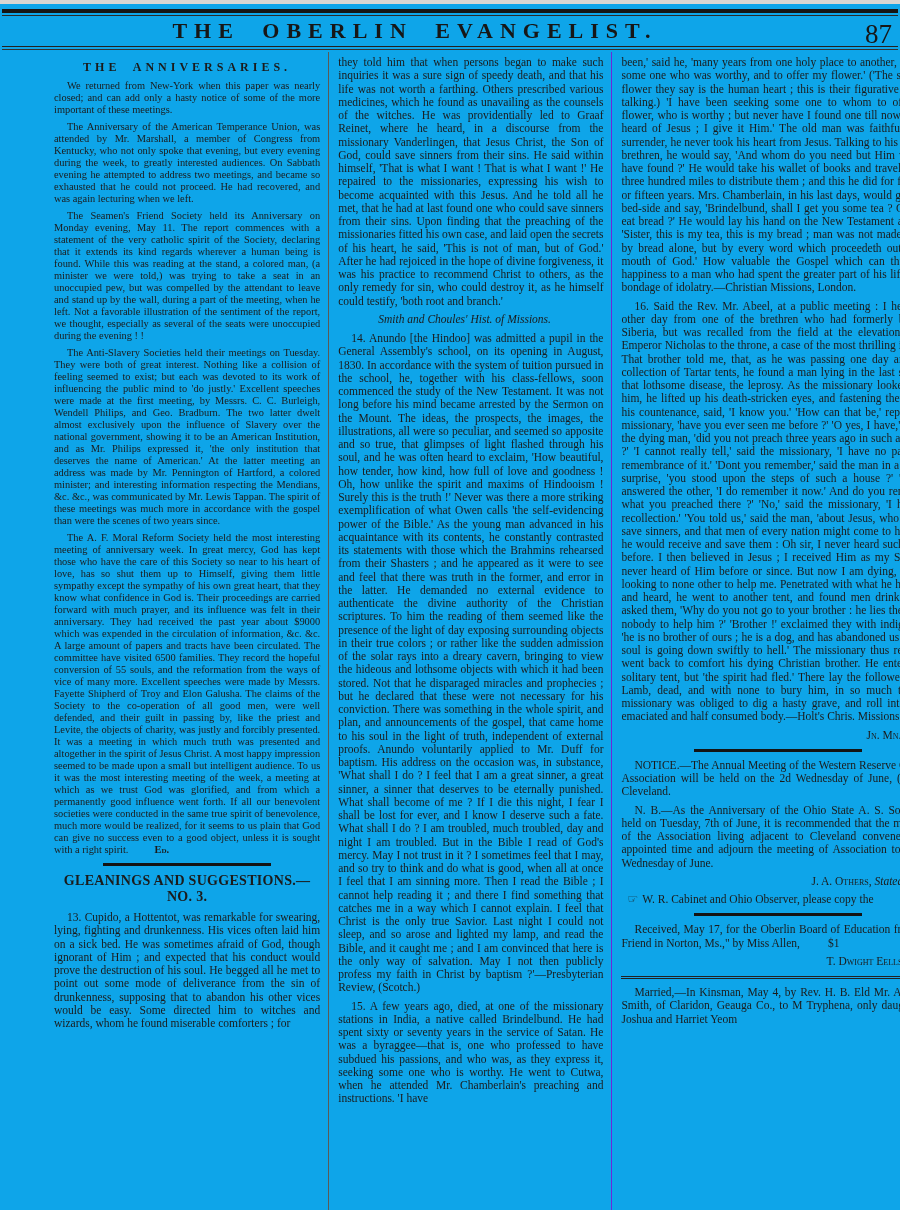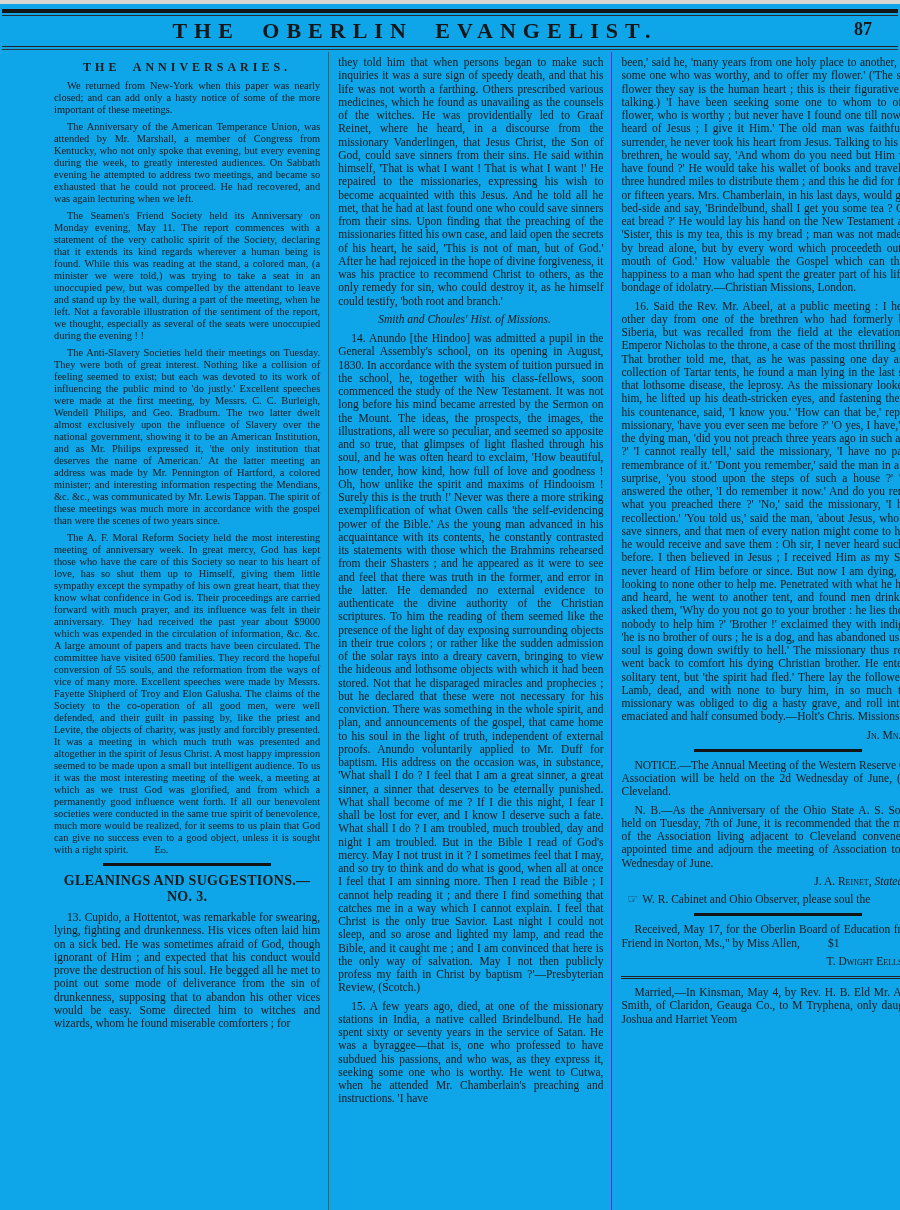--- a/index.html
+++ b/index.html
@@ -28,23 +28,23 @@
     left: 0; right: 70px; top: 2px;
     text-align: center;
     font-size: 22px;
     font-weight: bold;
     letter-spacing: 7px;
     word-spacing: 10px;
     color: #171717;
   }
   .page-num {
     position: absolute;
-    right: 28px; top: 3px;
-    font-size: 18px;
-    font-weight: bold;
+    right: 8px; top: 3px;
+    font-size: 27px;
+    font-weight: normal;
     color: #171717;
   }
   .rule-dbl { border-top: 1.5px solid #222; border-bottom: 1px solid #333; height: 4px; margin: 0 2px; }
   
   .columns {
     display: flex;
     align-items: stretch;
     height: 1160px;
     margin-top: 2px;
     padding-left: 45px;
@@ -80,21 +80,21 @@
     font-size: 14px;
     font-weight: bold;
     letter-spacing: 0.3px;
   }
   .attr-line {
     text-align: center;
     text-indent: 40px !important;
     font-style: italic;
     margin-bottom: 6px !important;
   }
-  .sig-inline { font-variant: small-caps; margin-left: 26px; }
+  .sig-inline { font-variant: small-caps; margin-left: 26px; font-weight: bold; }
   .sig-line {
     text-align: right !important;
     text-indent: 0 !important;
     font-variant: small-caps;
   }
   .sig-role { font-style: italic; font-variant: normal; }
   .jn-sig { padding-right: 34px; }
   .divider {
     width: 168px;
     margin: 7px auto 7px auto;
@@ -149,22 +149,22 @@
     </section>
 
     <section class="col col-3 big">
       <div class="inner">
         <p style="text-indent:0;">been,' said he, 'many years from one holy place to another, seeking some one who was worthy, and to offer my flower.' ('The sweetest flower they say is the human heart ; this is their figurative way of talking.) 'I have been seeking some one to whom to offer my flower, who is worthy ; but never have I found one till now. I have heard of Jesus ; I give it Him.' The old man was faithful to his surrender, he never took his heart from Jesus. Talking to his Hindoo brethren, he would say, 'And whom do you need but Him whom I have found ?' He would take his wallet of books and travel two or three hundred miles to distribute them ; and this he did for fourteen or fifteen years. Mrs. Chamberlain, in his last days, would go to his bed-side and say, 'Brindelbund, shall I get you some tea ? Can you eat bread ?' He would lay his hand on the New Testament and say, 'Sister, this is my tea, this is my bread ; man was not made to live by bread alone, but by every word which proceedeth out of the mouth of God.' How valuable the Gospel which can thus give happiness to a man who had spent the greater part of his life in the bondage of idolatry.—Christian Missions, London.</p>
         <p>16. Said the Rev. Mr. Abeel, at a public meeting :  I heard the other day from one of the brethren who had formerly been in Siberia, but was recalled from the field at the elevation of the Emperor Nicholas to the throne, a case of the most thrilling interest. That brother told me, that, as he was passing one day among a collection of Tartar tents, he found a man lying in the last stage of that lothsome disease, the leprosy. As the missionary looked upon him, he lifted up his death-stricken eyes, and fastening them upon his countenance, said, 'I know you.' 'How can that be,' replied the missionary, 'have you ever seen me before ?' 'O yes, I have,' replied the dying man, 'did you not preach three years ago in such a Bazaar ?' 'I cannot really tell,' said the missionary, 'I have no particular remembrance of it.' 'Dont you remember,' said the man in a tone of surprise, 'you stood upon the steps of such a house ?' 'O yes,' answered the other, 'I do remember it now.' And do you remember what you preached there ?' 'No,' said the missionary, 'I have no recollection.' 'You told us,' said the man, 'about Jesus, who died to save sinners, and that men of every nation might come to him, and he would receive and save them : Oh sir, I never heard such things before. I then believed in Jesus ; I received Him as my Savior— never heard of Him before or since. But now I am dying, and am looking to none other to help me. Penetrated with what he had seen and heard, he went to another tent, and found men drinking. He asked them, 'Why do you not go to your brother : he lies there with nobody to help him ?' 'Brother !' exclaimed they with indignation, 'he is no brother of ours ; he is a dog, and has abandoned us and his soul is going down swiftly to hell.' The missionary thus repulsed, went back to comfort his dying Christian brother. He entered the solitary tent, but 'the spirit had fled.' There lay the follower of the Lamb, dead, and with none to bury him, in so much that the missionary was obliged to dig a hasty grave, and roll into it the emaciated and half consumed body.—Holt's Chris. Missions.</p>
         <p class="sig-line jn-sig">Jn. Mn.</p>
         <div class="divider"></div>
         <p>NOTICE.—The Annual Meeting of the Western Reserve General Association will be held on the 2d Wednesday of June, (8th,) at Cleveland.</p>
         <p>N. B.—As the Anniversary of the Ohio State A. S. Society is held on Tuesday, 7th of June, it is recommended that the members of the Association living adjacent to Cleveland convene at the appointed time and adjourn the meeting of Association to the 3d Wednesday of June.</p>
-        <p class="sig-line"><span>J. A. Reinet,</span><span class="sig-role"> Stated Scribe</span></p>
-        <p style="text-indent:6px;"><span class="hand">☞</span><span>W. R. Cabinet and Ohio Observer, please soul the</span></p>
+        <p class="sig-line"><span>J. A. Others,</span><span class="sig-role"> Stated Scribe</span></p>
+        <p style="text-indent:6px;"><span class="hand">☞</span><span>W. R. Cabinet and Ohio Observer, please copy the</span></p>
         <div class="divider"></div>
         <p><span>Received, May 17, for the Oberlin Board of Education from " A Friend in Norton, Ms.," by Miss Allen,</span><span class="amount">$1</span></p>
         <p class="sig-line">T. Dwight Eells, Treas</p>
         <div class="rule-long"></div>
         <p>Married,—In Kinsman, May 4, by Rev. H. B. Eld Mr. Ambrose Smith, of Claridon, Geauga Co., to M Tryphena, only daughter of Joshua and Harriet Yeom</p>
       </div>
     </section>
 
   </main>
 </div>

